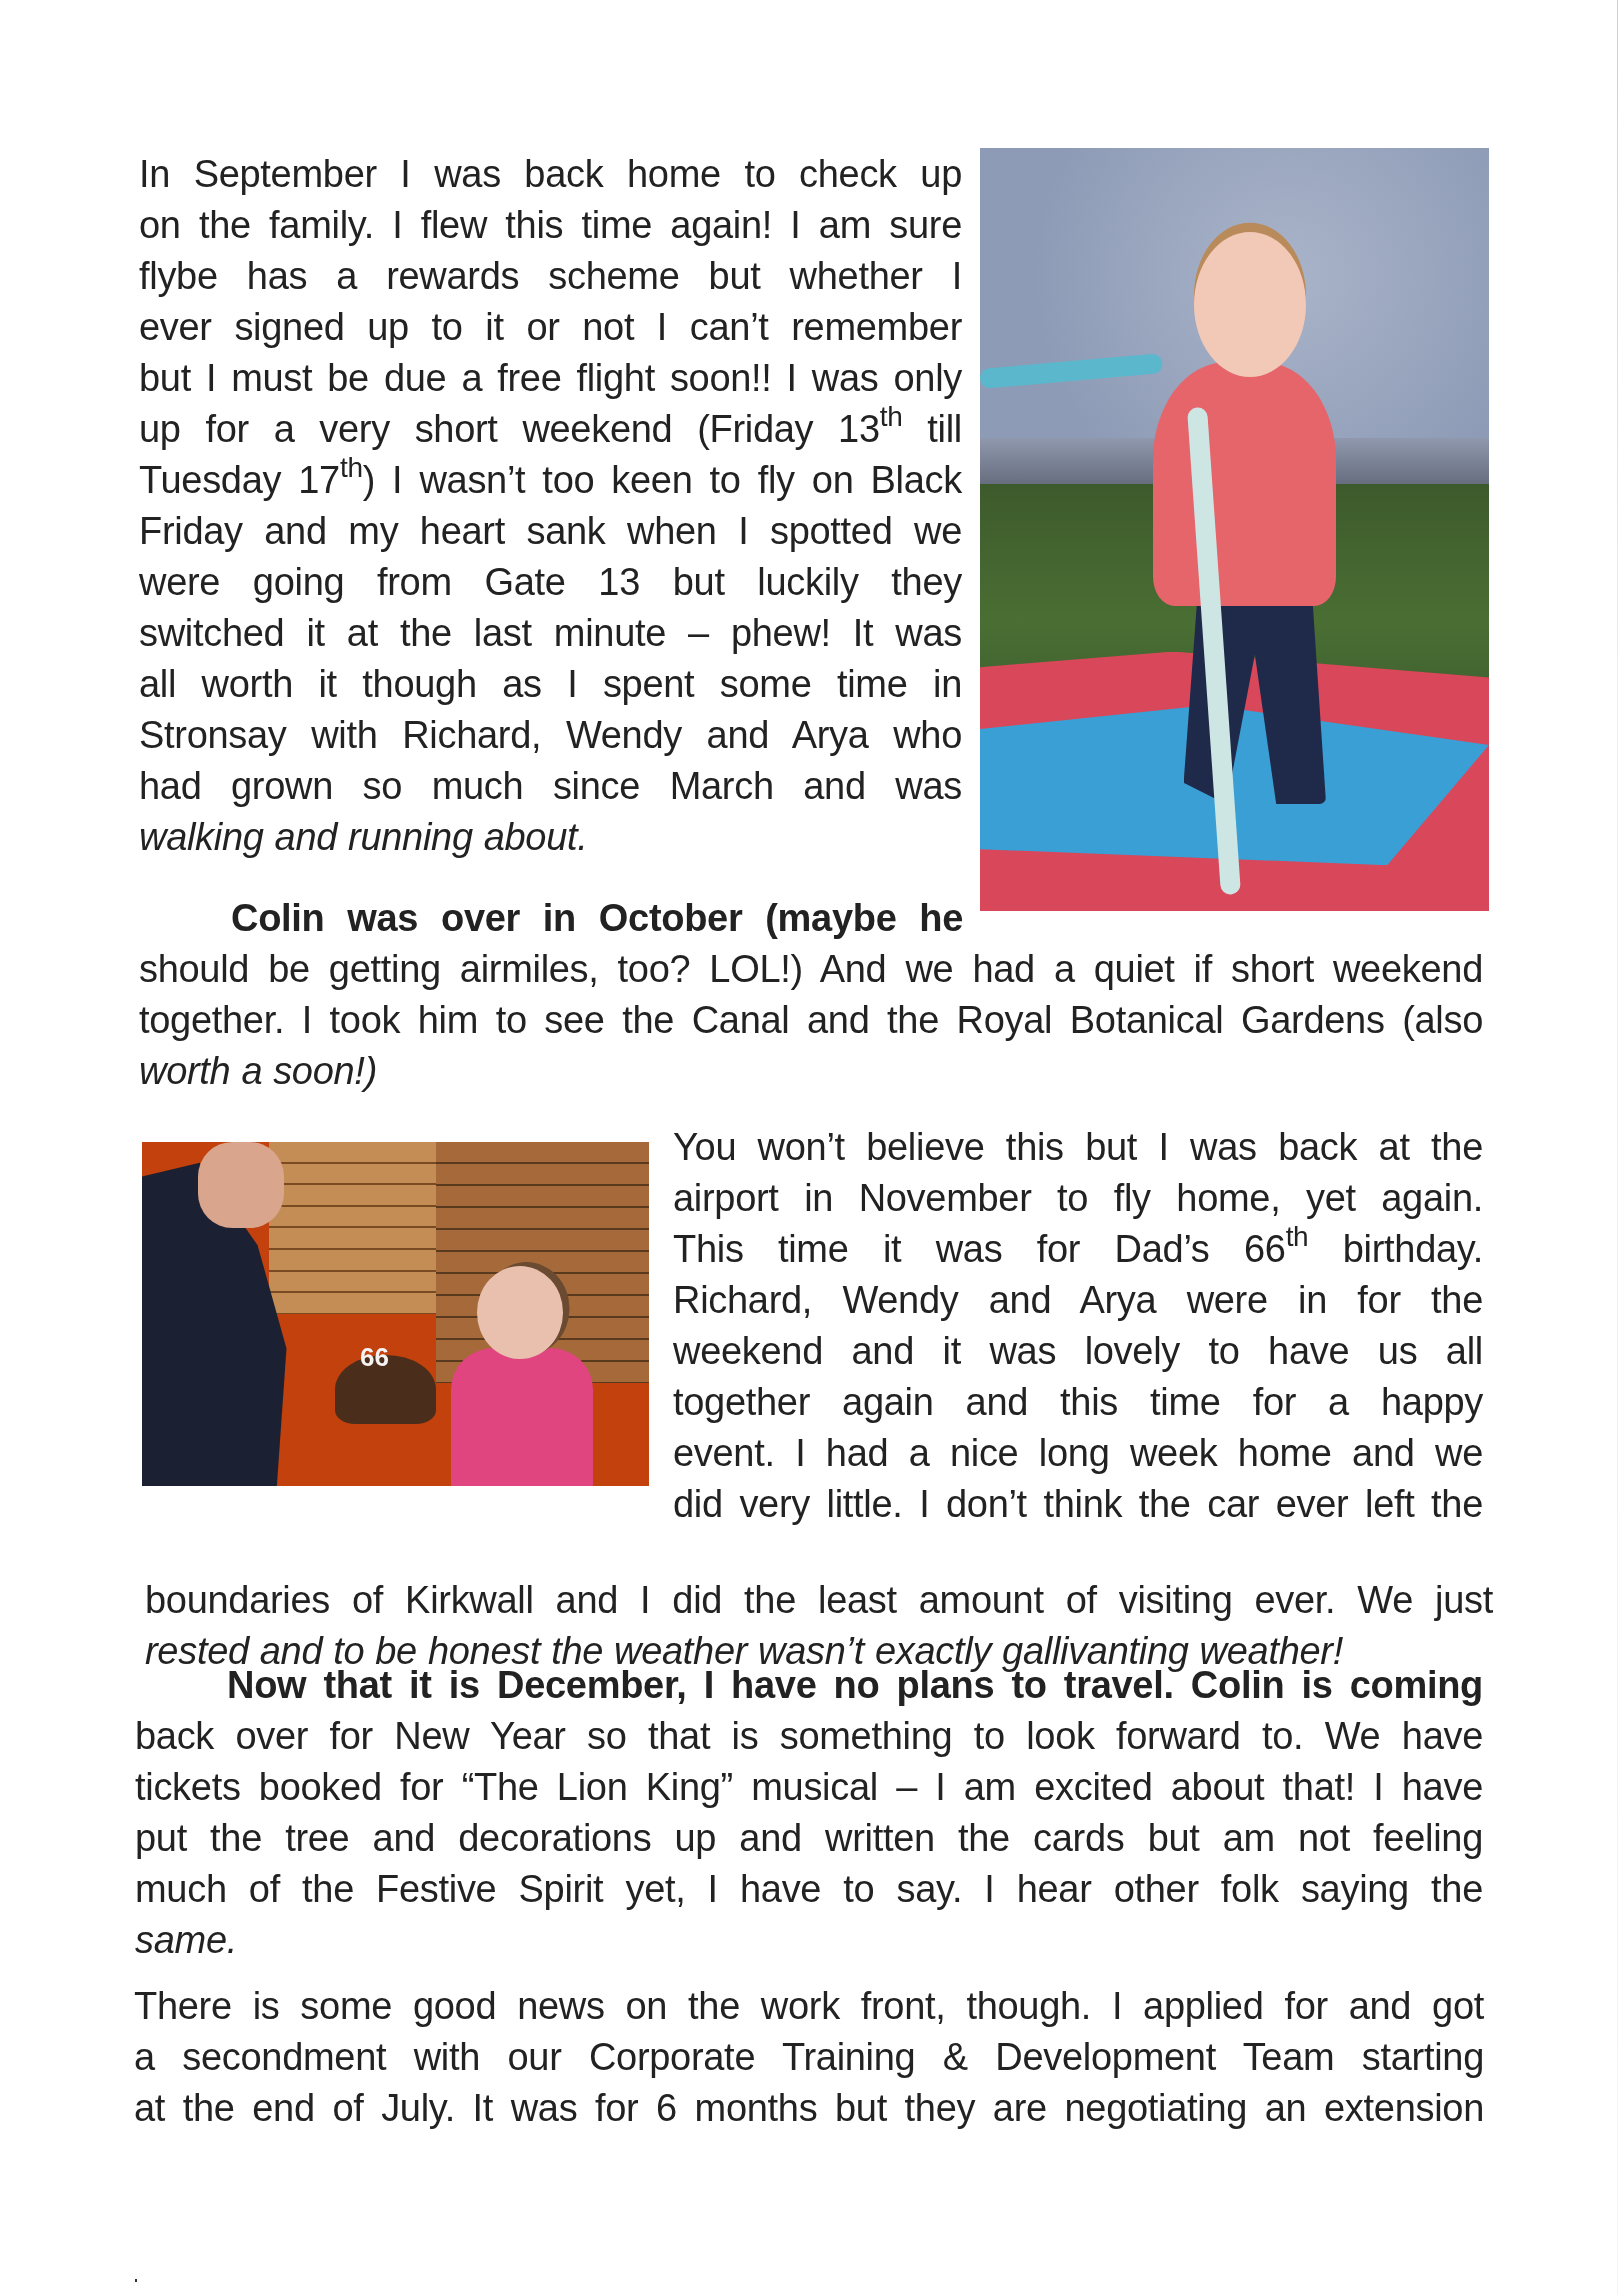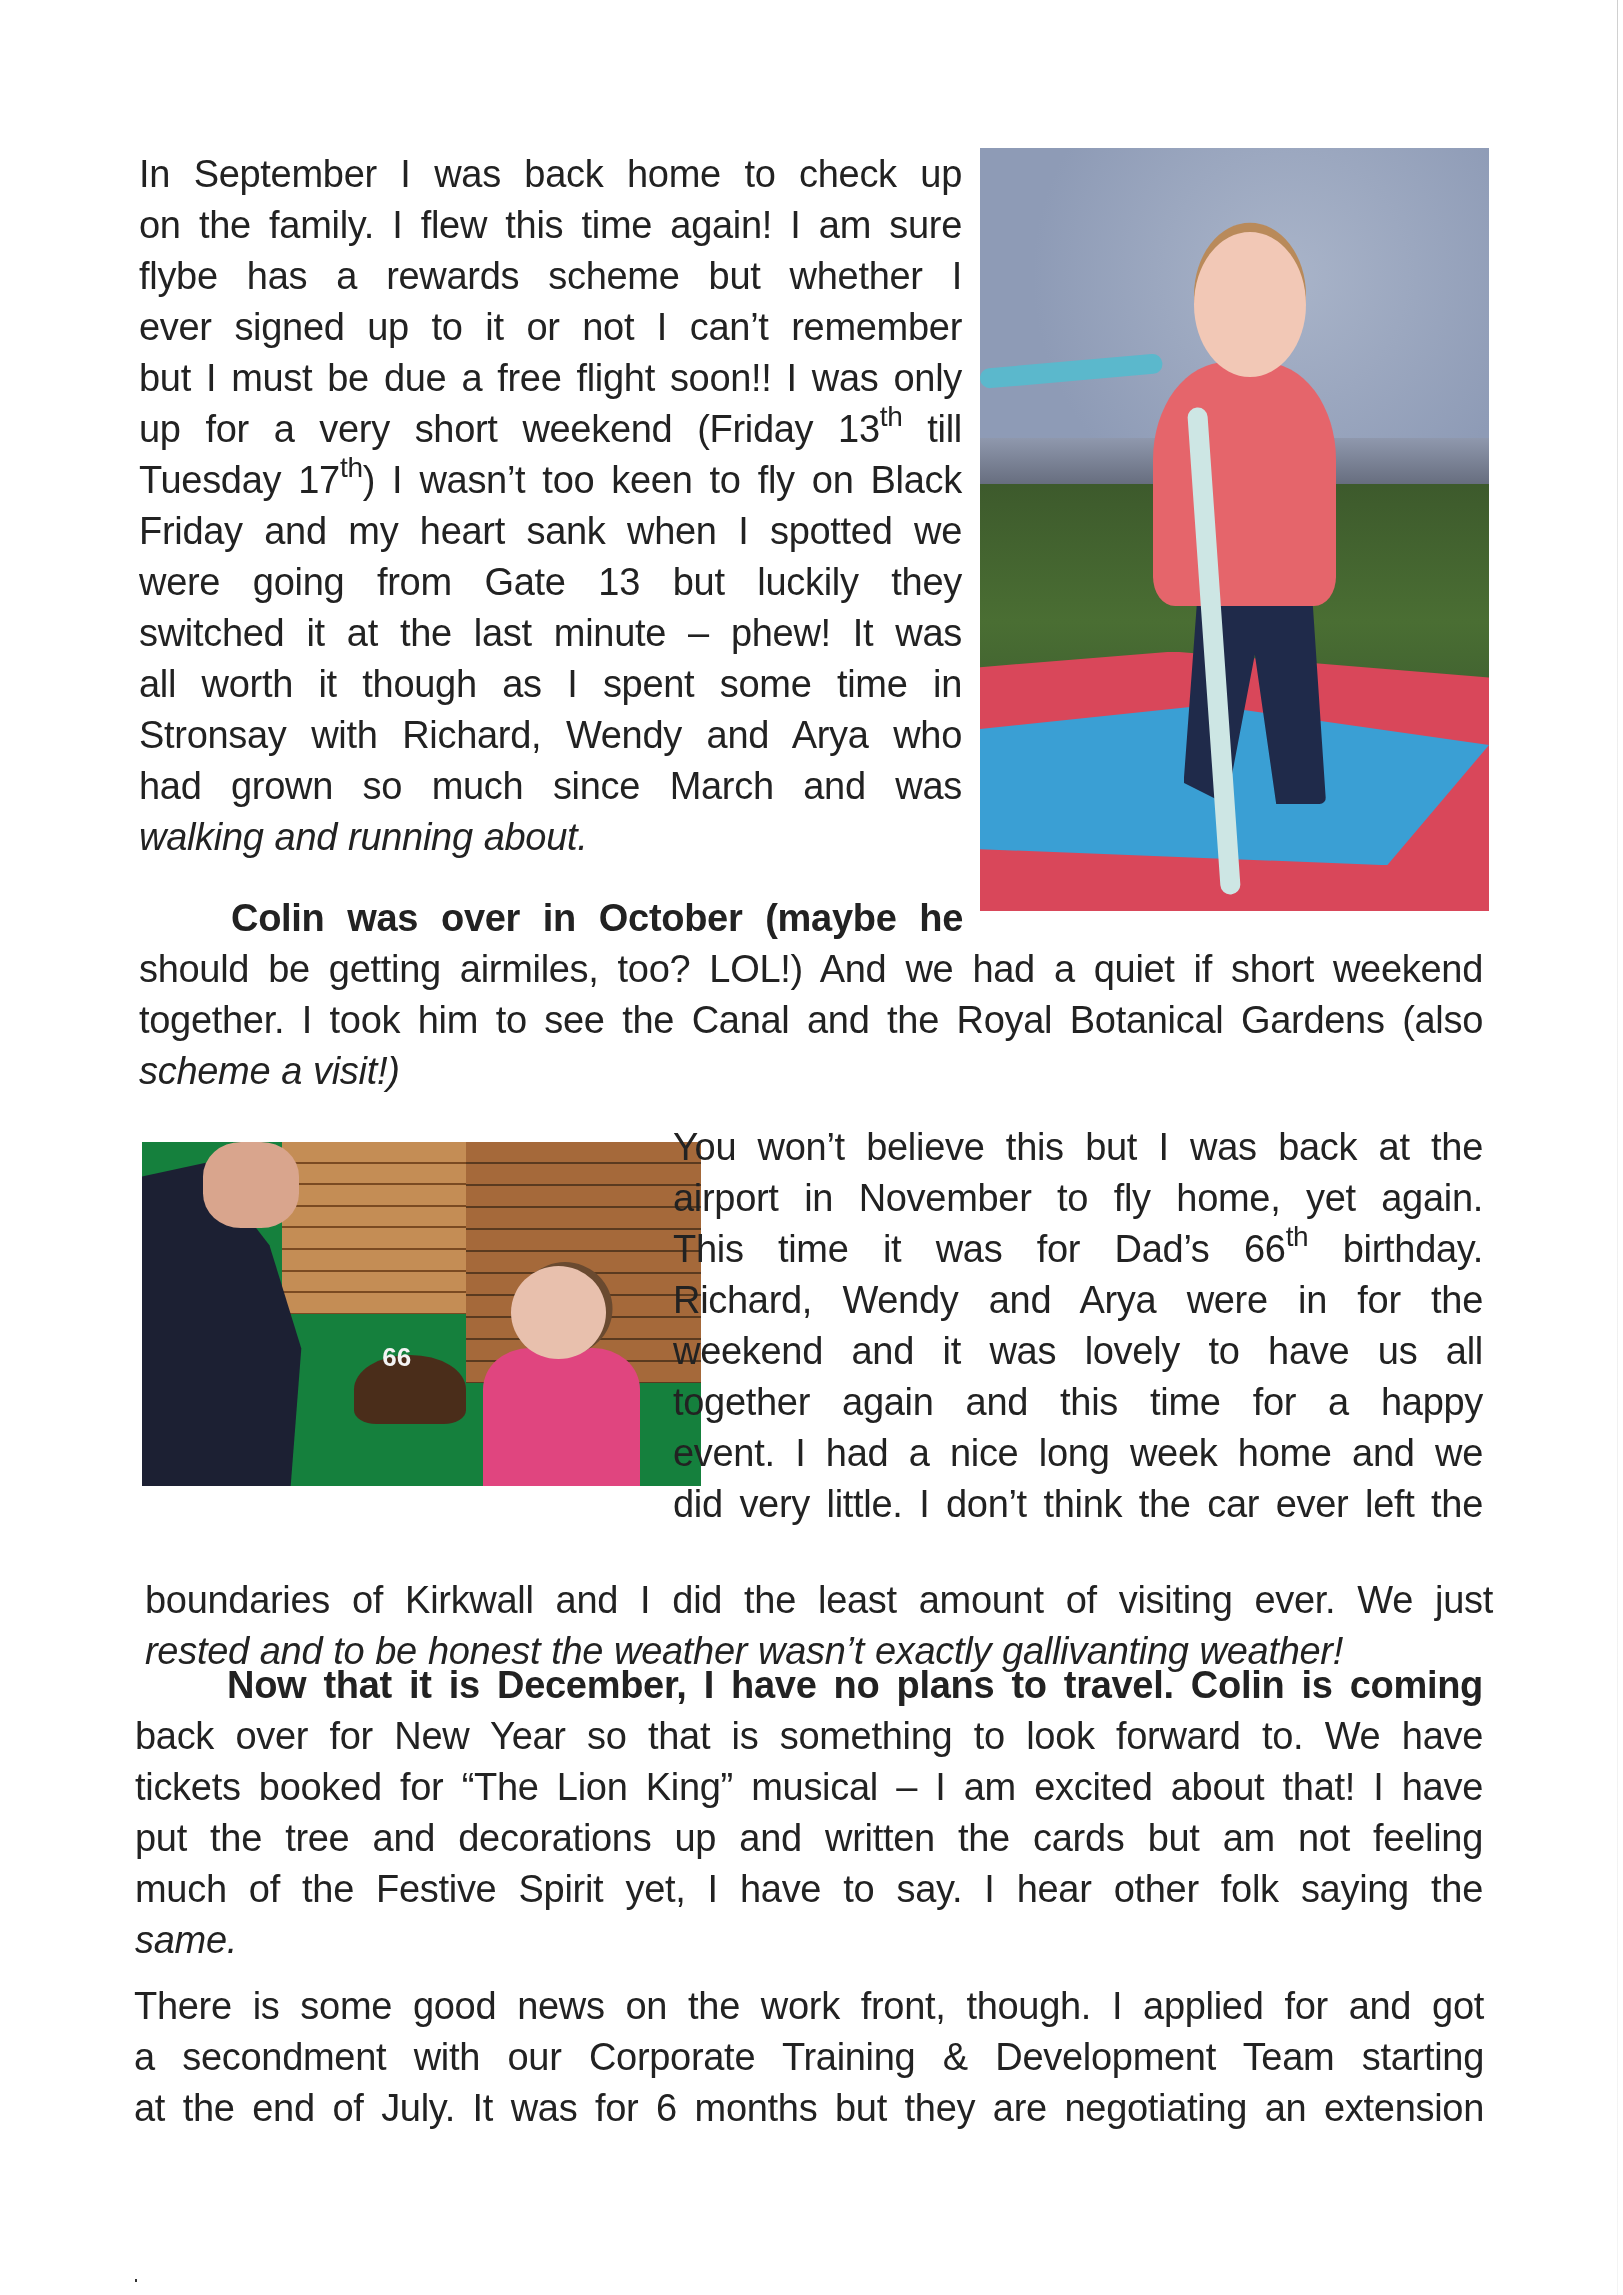--- a/index.html
+++ b/index.html
@@ -32,22 +32,22 @@
   .photo1 .bar-v { position: absolute; left: 44%; top: 34%; width: 19.6px; height: 64%; border-radius: 9.8px;
                    background: #cde6e4; transform: rotate(-4deg); }
   .photo1 .child-body { position: absolute; left: 34%; top: 28%; width: 36%; height: 32%;
                    background: #e5656b; border-radius: 40% 40% 12% 12%; }
   .photo1 .child-legs { position: absolute; left: 40%; top: 58%; width: 28%; height: 28%;
                    background: #1f2a4a; border-radius: 6.5px; clip-path: polygon(10% 0, 90% 0, 100% 100%, 65% 100%, 50% 30%, 30% 100%, 0 90%); }
   .photo1 .child-head { position: absolute; left: 42%; top: 11%; width: 22%; height: 19%;
                    background: #f2c8b6; border-radius: 50%; box-shadow: 0 -9.2px 0 #b98a5a; }
 
   
-  .photo2 { position: absolute; left: 142px; top: 1142px; width: 559px; height: 344px;
-            overflow: hidden; background: #15803d; }
+  .photo2 { position: absolute; left: 142px; top: 1142px; width: 507px; height: 344px;
+            overflow: hidden; background: #c2410c; }
   .photo2 .wood { position: absolute; left: 25%; top: 0; width: 35%; height: 50%;
                   background: repeating-linear-gradient(#c48d55 0 19.6px, #7a4a22 19.6px 21.6px); }
   .photo2 .brick { position: absolute; left: 58%; top: 0; width: 42%; height: 70%;
                   background: repeating-linear-gradient(#a5693a 0 19.6px, #5a3a1f 19.6px 22px); }
   .photo2 .man { position: absolute; left: 0; top: 0; width: 38%; height: 100%;
                  background: #1c2033; clip-path: polygon(0 10%, 30% 6%, 60% 30%, 75% 60%, 70% 100%, 0 100%); }
   .photo2 .man-head { position: absolute; left: 11%; top: 0; width: 17%; height: 25%;
                  background: #d9a58d; border-radius: 40%; }
   .photo2 .cake { position: absolute; left: 38%; top: 62%; width: 20%; height: 20%;
                  background: #4a2d1a; border-radius: 50% 50% 20% 20%; }
@@ -90,21 +90,21 @@
   <div class="child-body"></div>
   <div class="child-head"></div>
   <div class="bar-v"></div>
   <div class="bar-h"></div>
 </div>
 
 <div class="text" style="left:139px; top:893px; width:1344px;">
   <span class="line indent" style="width:732px;">Colin was over in October (maybe he</span>
   <span class="line">should be getting airmiles, too? LOL!) And we had a quiet if short weekend</span>
   <span class="line">together. I took him to see the Canal and the Royal Botanical Gardens (also</span>
-  <span class="line last">scheme a visit!)</span>
+  <span class="line last">worth a soon!)</span>
 </div>
 
 <div class="photo2" title="Grandfather holding a birthday cake with 66 candles while a toddler in pink blows">
   <div class="wood"></div>
   <div class="brick"></div>
   <div class="man"></div>
   <div class="man-head"></div>
   <div class="cake"></div>
   <div class="candle">66</div>
   <div class="girl"></div>

